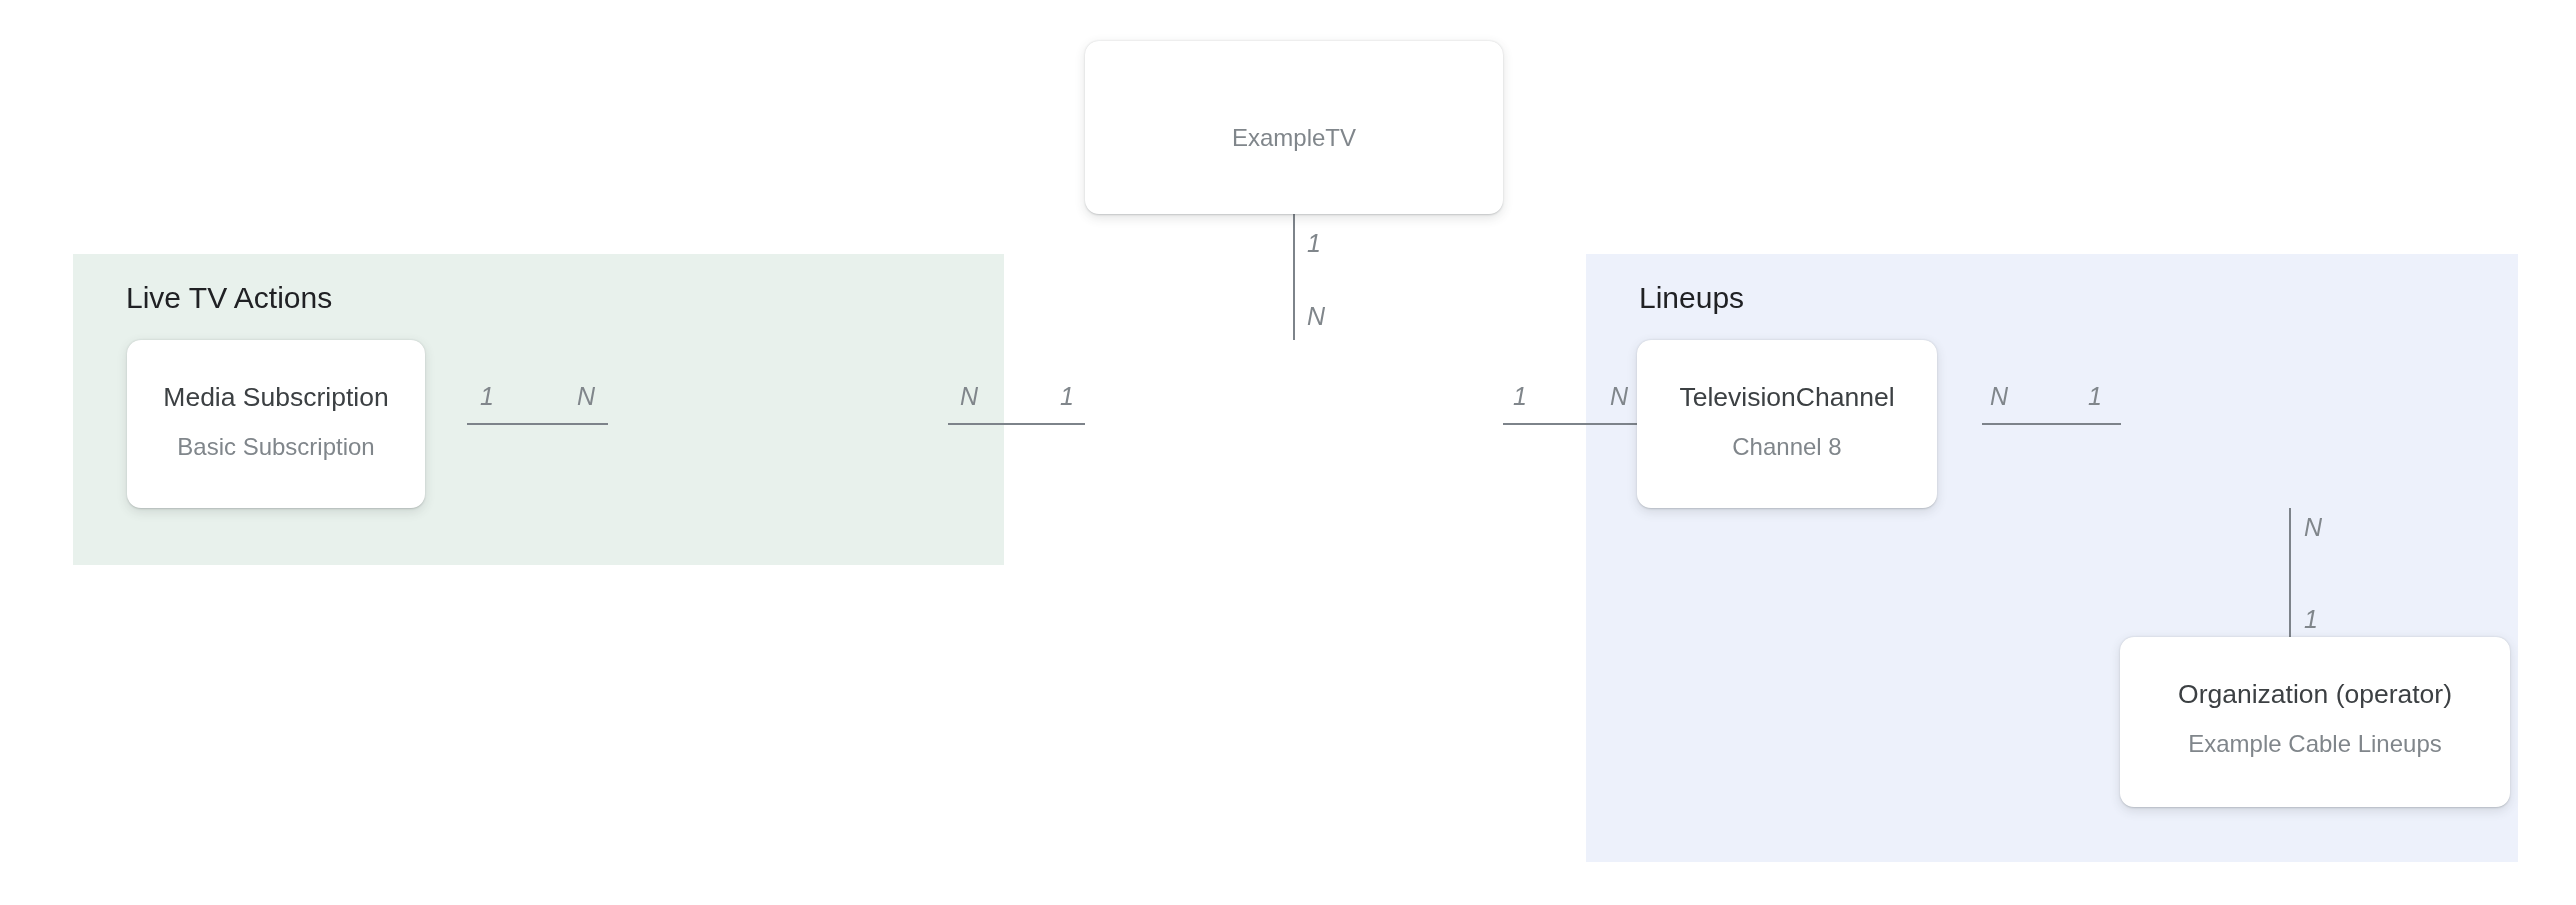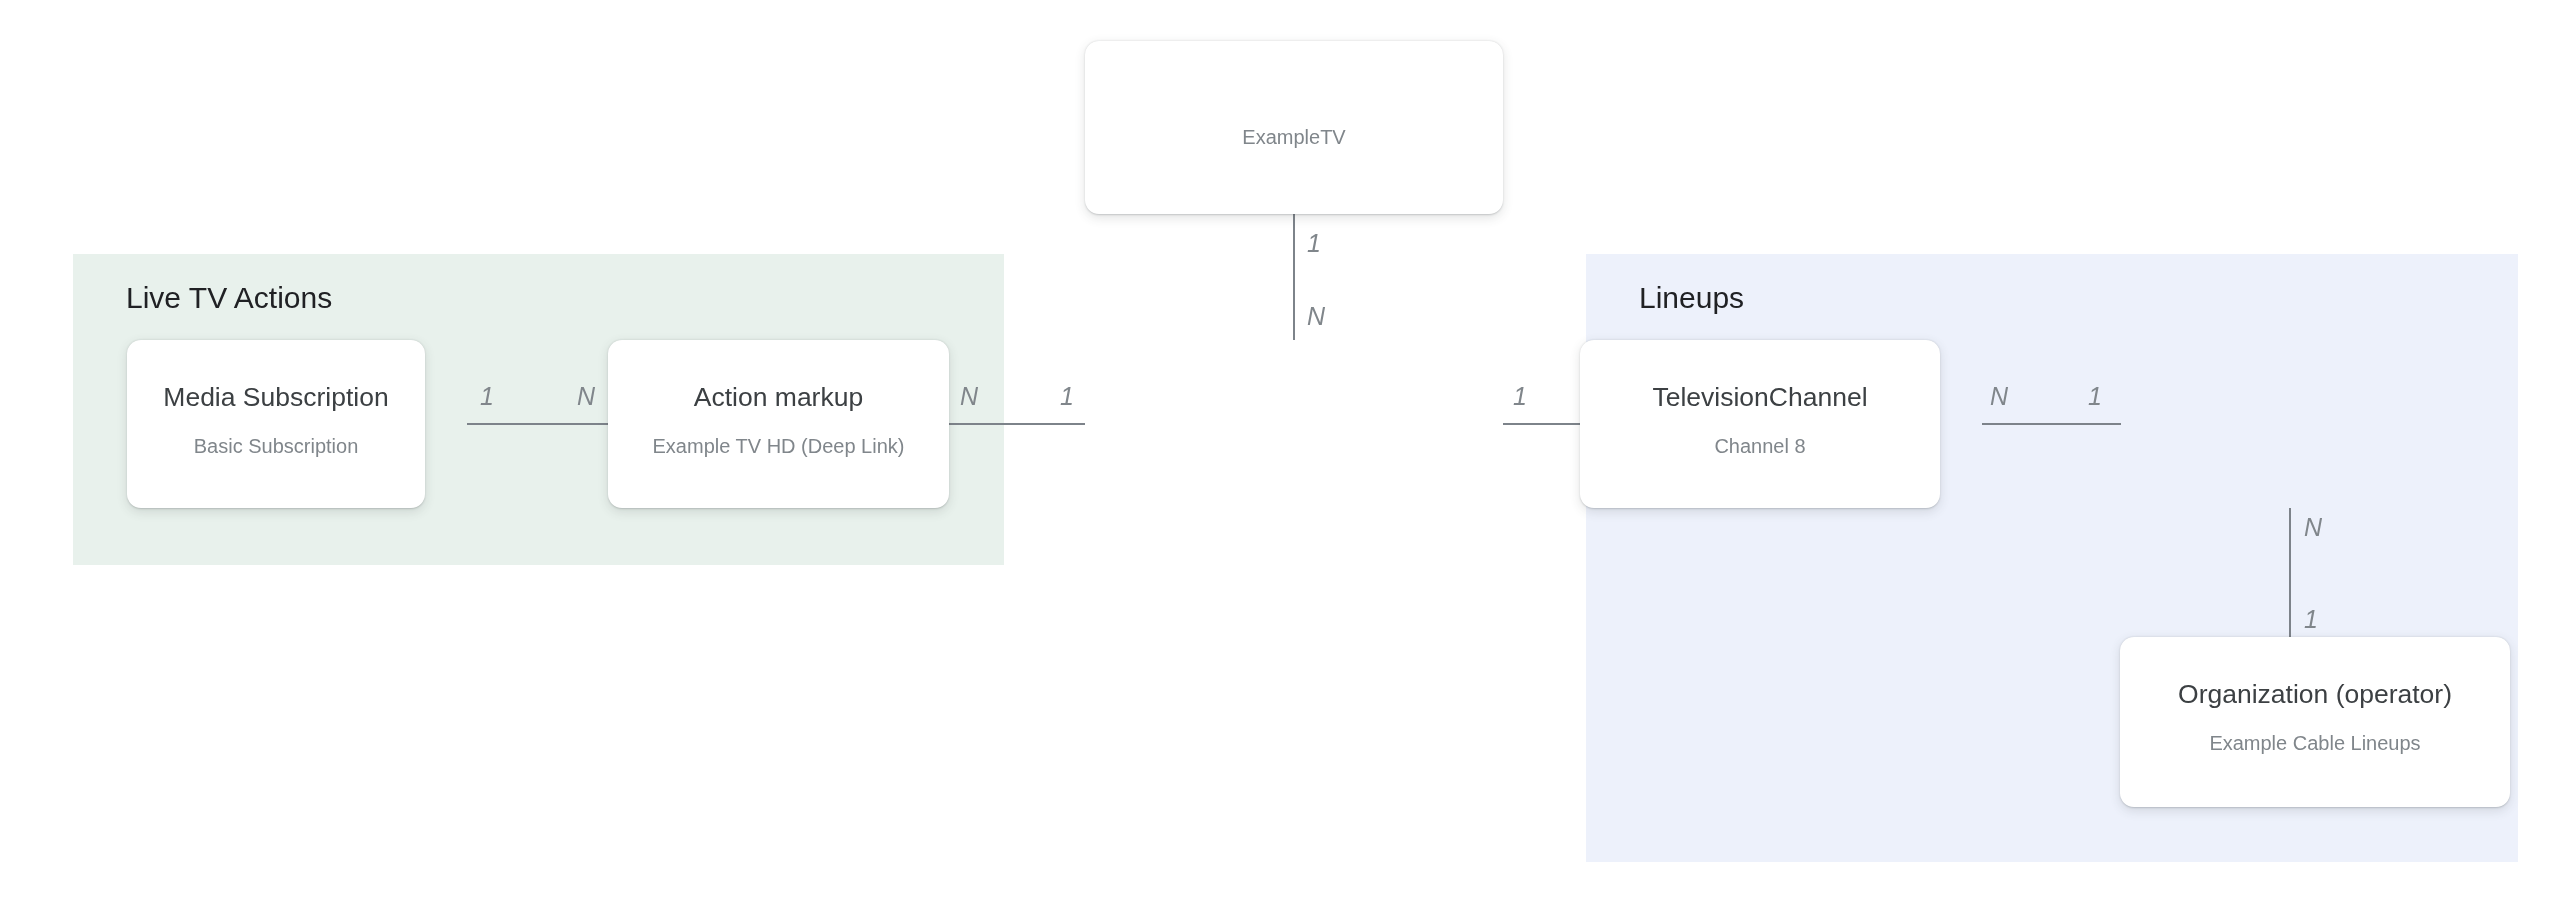--- a/index.html
+++ b/index.html
@@ -46,41 +46,41 @@
     border-radius:14px;
     box-shadow:0 0.9px 1.8px rgba(60,64,67,.22), 0 3.5px 10.6px rgba(60,64,67,.14);
     text-align:center;
     padding-top:41px;
   }
   .node-title{
     font-size:26.5px;line-height:32px;color:var(--c-title);
     white-space:nowrap;
   }
   .node-subtitle{
-    font-size:20px;line-height:25px;color:var(--c-sub);
+    font-size:24px;line-height:25px;color:var(--c-sub);
     margin-top:21px;
     padding:0 21px;
     text-align:center;
   }
   .node--center{
     height:173px;
     padding-top:0;
     display:flex;flex-direction:column;justify-content:center;align-items:center;
   }
   .node--center .node-title{
     white-space:normal;
     max-width:230px;
   }
   .node--center .node-subtitle{margin-top:19.5px;}
   
   .n-orgnet{left:1085px;top:41px;width:418px;}
   .n-media{left:127px;top:340px;width:298px;}
   .n-action{left:608px;top:340px;width:341px;}
   .n-broadcast{left:1085px;top:340px;width:418px;}
-  .n-channel{left:1580px;top:340px;width:360px;}
+  .n-channel{left:1637px;top:340px;width:300px;}
   .n-cable{left:2120px;top:340px;width:342px;}
   .n-operator{left:2120px;top:637px;width:390px;height:170px;}
 </style>
 </head>
 <body>
 
 <div class="canvas">
 
   <div class="region region-green">
     <div class="region-title">Live TV Actions</div>
@@ -116,24 +116,20 @@
 
   <div class="node node--center n-orgnet">
     <div class="node-subtitle">ExampleTV</div>
   </div>
 
   <div class="node n-media">
     <div class="node-title">Media Subscription</div>
     <div class="node-subtitle">Basic Subscription</div>
   </div>
 
-  <div class="node n-action">
-    <div class="node-title">Action markup</div>
-    <div class="node-subtitle">Example TV HD (Deep Link)</div>
-  </div>
 
 
   <div class="node n-channel">
     <div class="node-title">TelevisionChannel</div>
     <div class="node-subtitle">Channel 8</div>
   </div>
 
 
   <div class="node n-operator">
     <div class="node-title">Organization (operator)</div>

